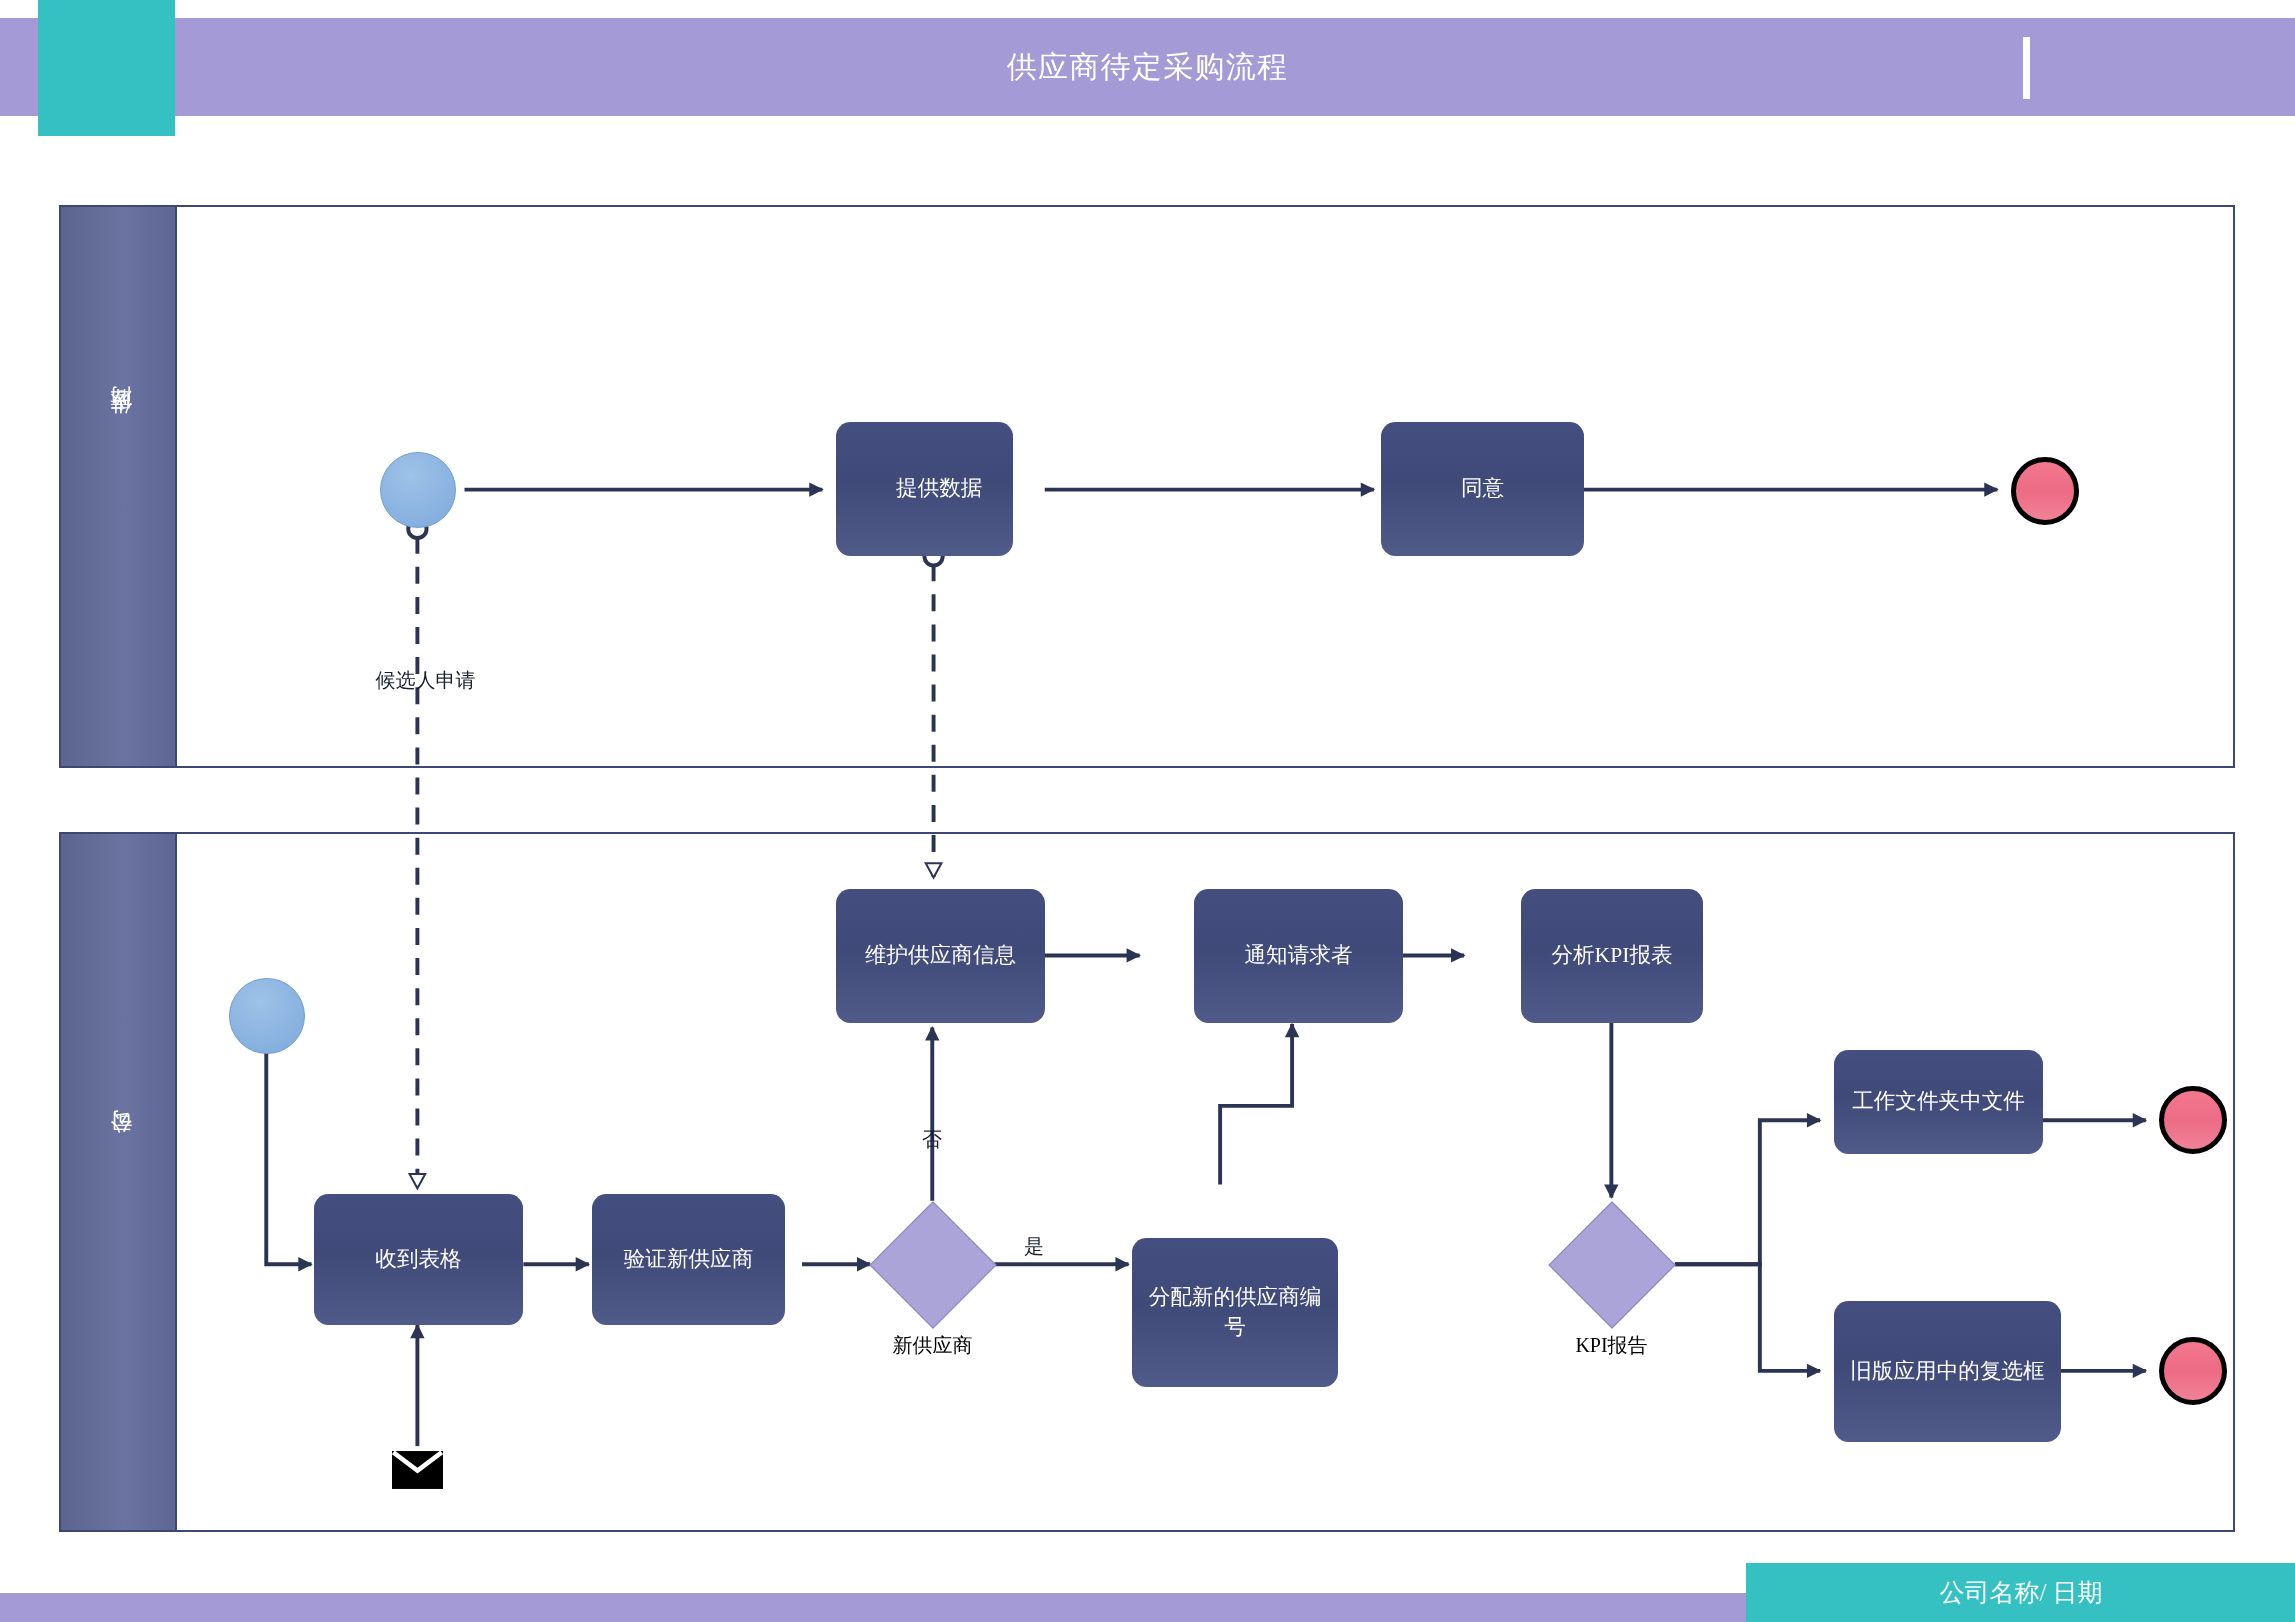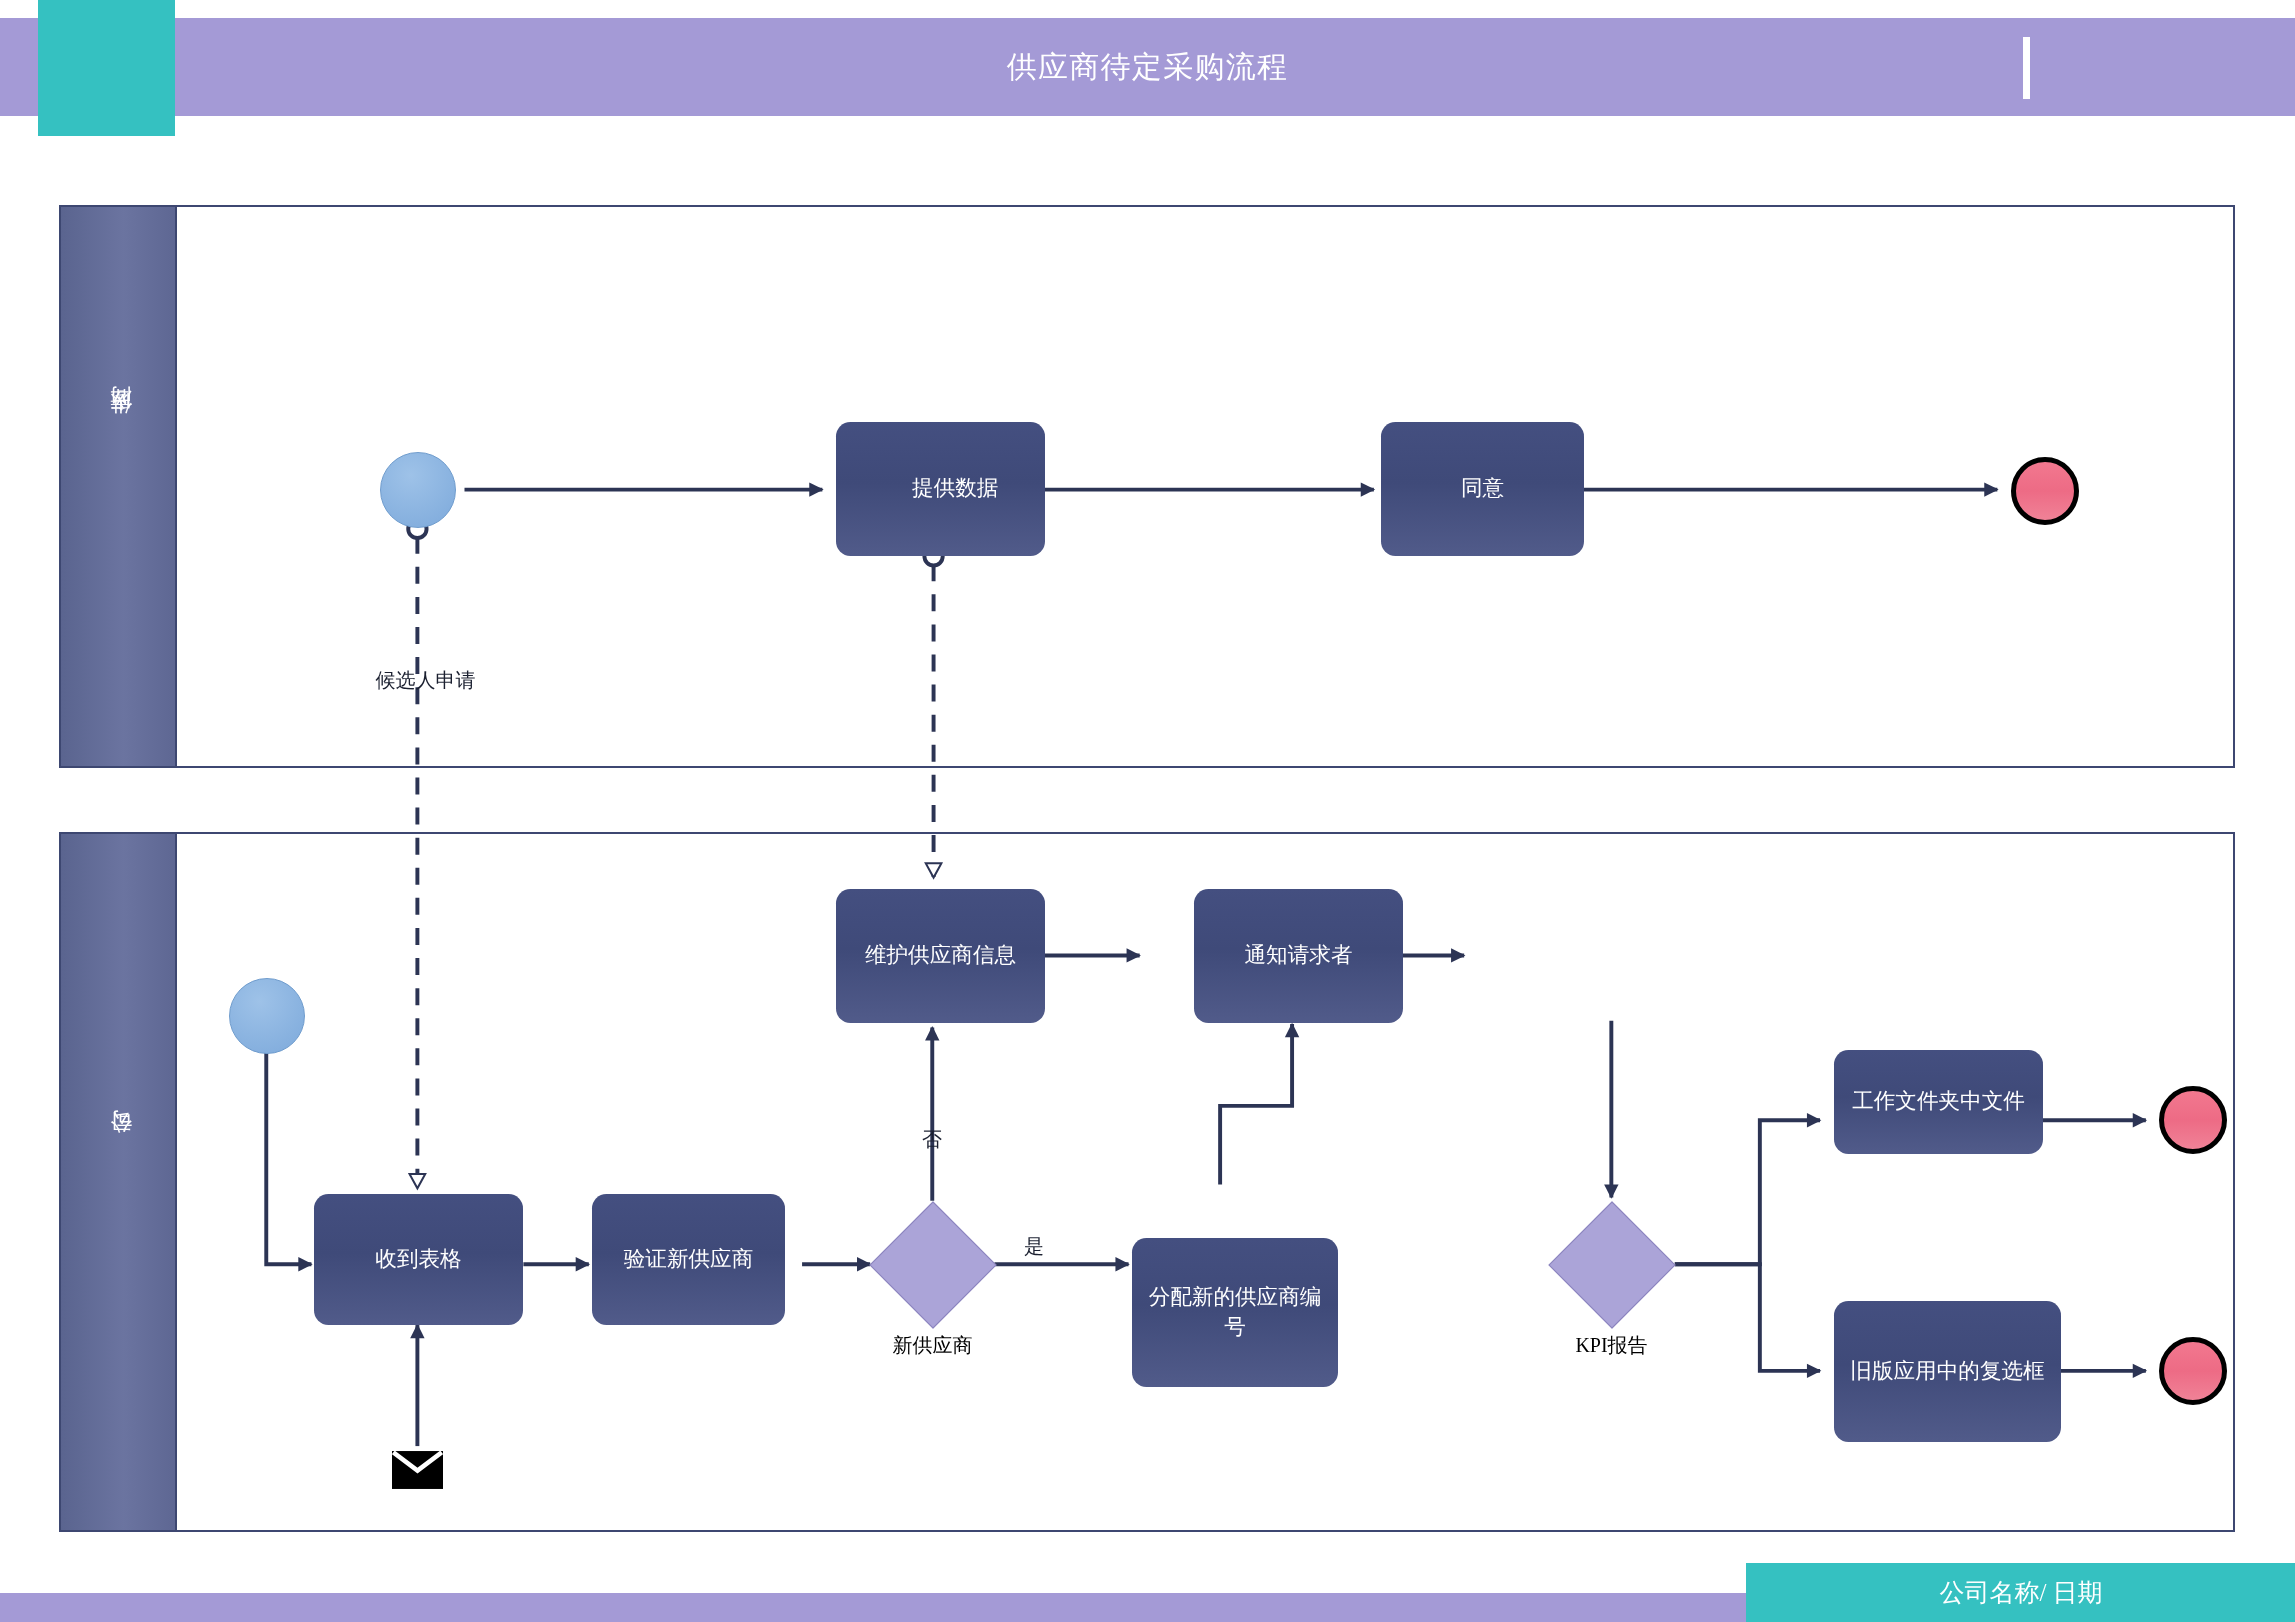--- a/index.html
+++ b/index.html
@@ -253,21 +253,21 @@
       <path d="M638,820 L638,1815" marker-end="url(#arrow-open)"></path>
       <path d="M1427,862 L1427,1340" marker-end="url(#arrow-open)"></path>
     </g>
 
     <circle cx="638" cy="808" r="14" fill="#ffffff" stroke="#2c3454" stroke-width="6"></circle>
     <circle cx="1427" cy="850" r="14" fill="#ffffff" stroke="#2c3454" stroke-width="6"></circle>
   </svg>
 
   <div class="start-event" style="left:380px; top:452px; width:76px; height:76px;"></div>
 
-  <div class="task" style="left:836px; top:422px; width:209px; height:134px;padding-left:36px;">提供数据</div>
+  <div class="task" style="left:836px; top:422px; width:177px; height:134px;padding-left:36px;">提供数据</div>
 
   <div class="task" style="left:1381px; top:422px; width:203px; height:134px;">同意</div>
 
   <div class="end-event" style="left:2011px; top:457px; width:68px; height:68px;"></div>
 
   <div class="flow-label" style="left:347px; top:667px; width:157px;">候选人申请</div>
 
   <div class="start-event" style="left:229px; top:978px; width:76px; height:76px;"></div>
 
   <div class="task" style="left:314px; top:1194px; width:209px; height:131px;">收到表格</div>
@@ -278,20 +278,21 @@
   <div class="gateway-label" style="left:854px; top:1332px; width:157px;">新供应商</div>
   <div class="flow-label" style="left:906px; top:1126px; width:52px;">否</div>
   <div class="flow-label" style="left:1008px; top:1233px; width:52px;">是</div>
 
   <div class="task" style="left:1132px; top:1238px; width:206px; height:149px;">分配新的供应商编号</div>
 
   <div class="task" style="left:836px; top:889px; width:209px; height:134px;">维护供应商信息</div>
 
   <div class="task" style="left:1194px; top:889px; width:209px; height:134px;">通知请求者</div>
 
+  <div class="task" style="left:1521px; top:889px; width:182px; height:134px;">分析KPI报表</div>
 
   <div class="gateway" style="left:1567px; top:1220px; width:90px; height:90px;"></div>
   <div class="gateway-label" style="left:1533px; top:1332px; width:157px;">KPI报告</div>
 
   <div class="task" style="left:1834px; top:1050px; width:209px; height:104px;">工作文件夹中文件</div>
 
   <div class="task" style="left:1834px; top:1301px; width:227px; height:141px;">旧版应用中的复选框</div>
 
   <div class="end-event" style="left:2159px; top:1086px; width:68px; height:68px;"></div>
 

